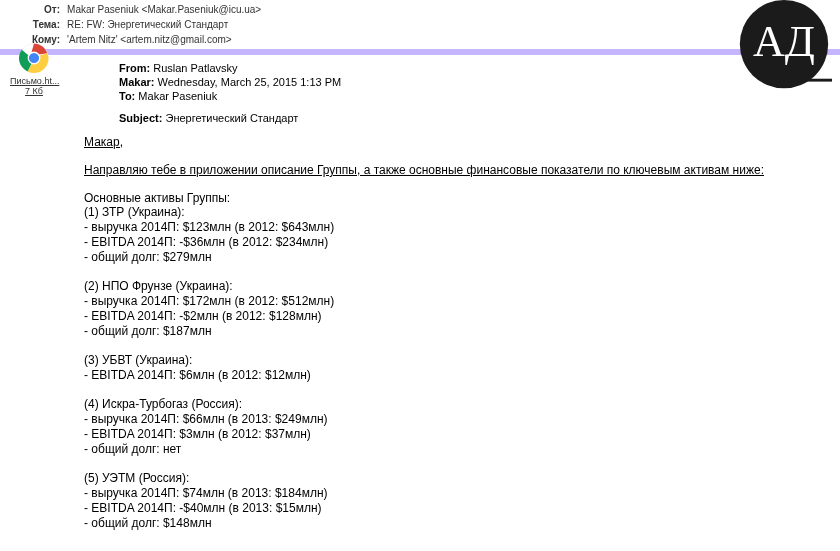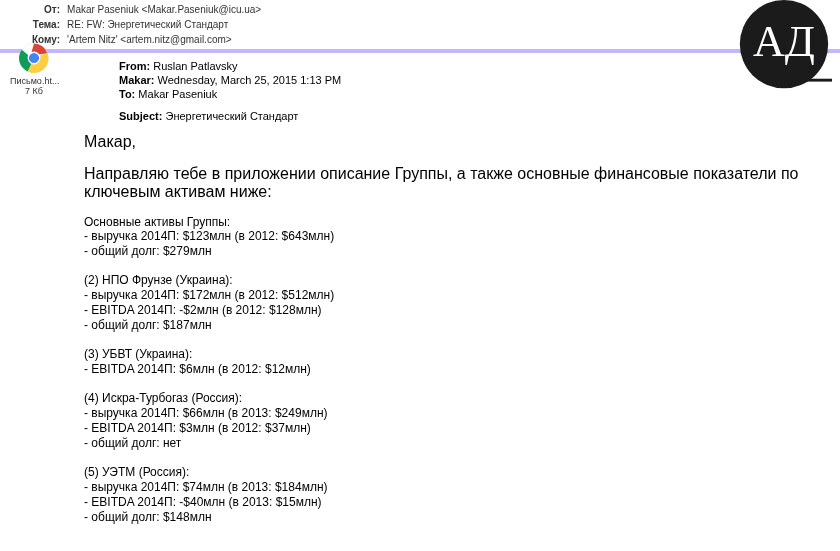--- a/index.html
+++ b/index.html
@@ -7,53 +7,54 @@
     margin: 0;
     font-family: Arial, Helvetica, sans-serif;
     font-size: 11px;
     color: #000;
     background: #fff;
     width: 840px;
     position: relative;
   }
   .outer-header {
     padding: 2px 16px 2px 18px;
-    border-bottom: 4px solid #c4b5fd;
+    border-bottom: 6px solid #c4b5fd;
   }
   .oh-row { line-height: 14px; }
   .oh-label {
     display: inline-block;
     width: 46px;
     text-align: right;
     font-weight: bold;
     font-size: 10px;
     color: #333;
     padding-right: 4px;
   }
   .oh-value { font-size: 10px; color: #333; }
   .sidebar {
     position: absolute;
     left: 10px;
     top: 42px;
     width: 48px;
     text-align: center;
     font-size: 9px;
     color: #333;
+    text-decoration: underline;
   }
   .chrome-icon { width: 32px; height: 32px; margin: 0 auto 2px auto; }
   .content {
     margin-left: 76px;
     padding: 6px 8px 6px 8px;
   }
   .inner-header { margin-bottom: 10px; }
   .ih-row { line-height: 14px; margin-left: 35px; }
   .ih-label { font-weight: bold; font-size: 11px; }
   .ih-value { font-size: 11px; }
   .subj-gap { height: 8px; }
-  .body-p { margin: 0 0 14px 0; font-size: 16px; }
+  .body-p { margin: 0 0 14px 0; font-size: 12px; text-decoration: underline; }
   .section-title { margin: 0; font-size: 12px; }
   .asset-block { margin: 0 0 14px 0; font-size: 12px; }
   .asset-block div { line-height: 15px; }
   .logo {
     position: absolute;
     right: 8px;
     top: 0;
     width: 96px;
     height: 96px;
   }
@@ -120,21 +121,23 @@
       <span class="ih-value">Энергетический Стандарт</span>
     </div>
   </div>
 
   <p class="body-p">Макар,</p>
   <p class="body-p">Направляю тебе в приложении описание Группы, а также основные финансовые показатели по ключевым активам ниже:</p>
 
   <p class="section-title">Основные активы Группы:</p>
 
   <div class="asset-block">
+    <div>(1) ЗТР (Украина):</div>
     <div>- выручка 2014П: $123млн (в 2012: $643млн)</div>
+    <div>- EBITDA 2014П: -$36млн (в 2012: $234млн)</div>
     <div>- общий долг: $279млн</div>
   </div>
 
   <div class="asset-block">
     <div>(2) НПО Фрунзе (Украина):</div>
     <div>- выручка 2014П: $172млн (в 2012: $512млн)</div>
     <div>- EBITDA 2014П: -$2млн (в 2012: $128млн)</div>
     <div>- общий долг: $187млн</div>
   </div>
 

